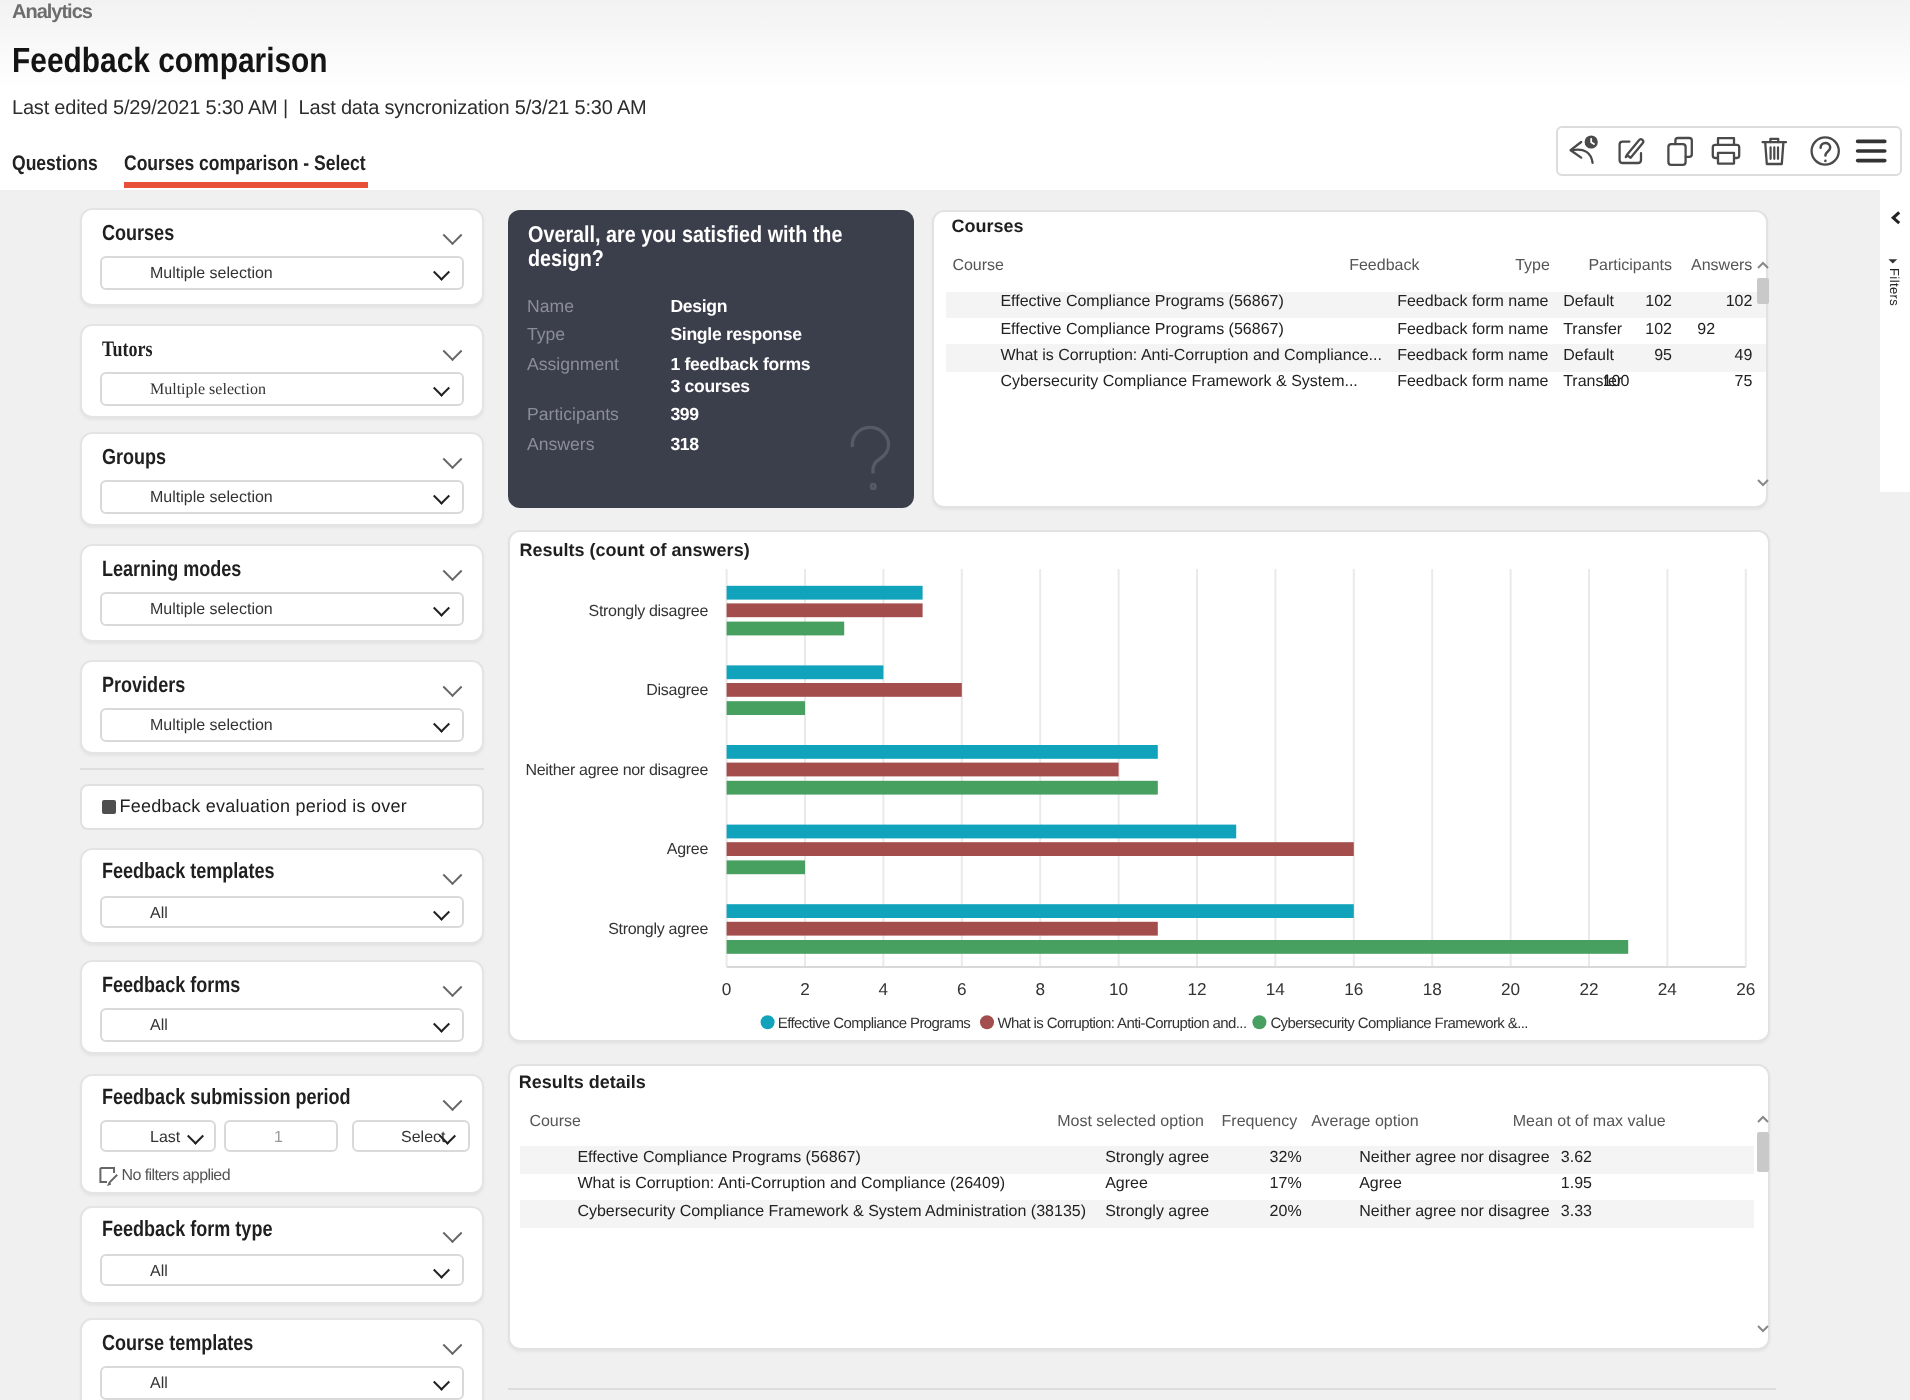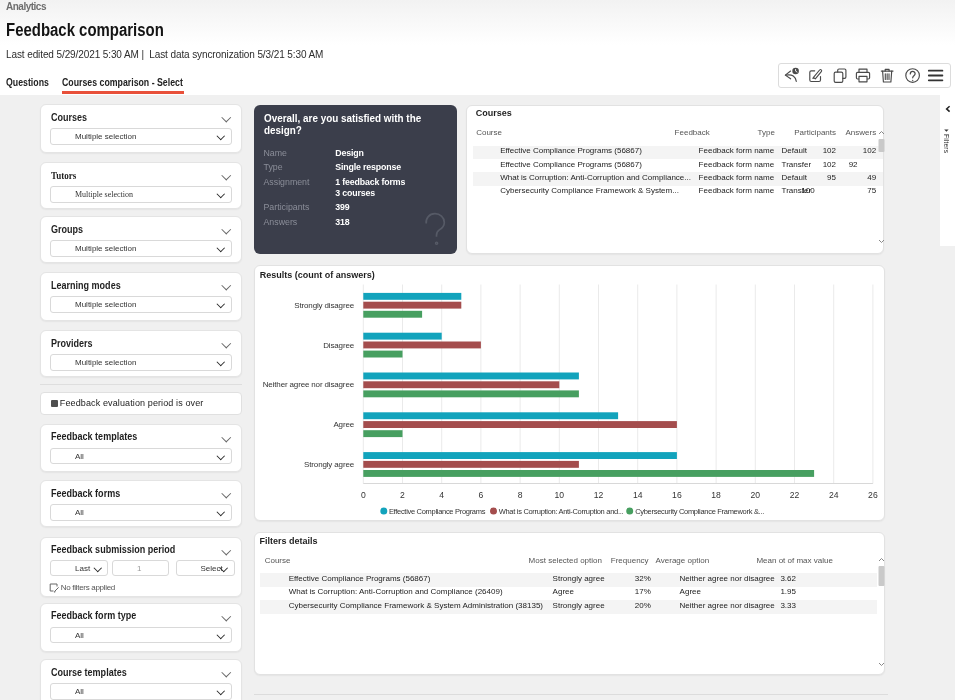--- a/index.html
+++ b/index.html
@@ -277,21 +277,21 @@
       <rect x="109.3" y="205.0" width="450.8" height="6.9" fill="#479f60"></rect>
       <text x="100" y="202.0" font-size="8" letter-spacing="-0.15" fill="#333" text-anchor="end" font-family="Liberation Sans">Strongly agree</text>
       <circle cx="129.8" cy="246.1" r="3.5" fill="#12a3bc"></circle>
       <text x="134.9" y="248.8" font-size="7.5" letter-spacing="-0.3" fill="#333" font-family="Liberation Sans">Effective Compliance Programs</text>
       <circle cx="239.5" cy="246.1" r="3.5" fill="#a44d4d"></circle>
       <text x="244.7" y="248.8" font-size="7.5" letter-spacing="-0.3" fill="#333" font-family="Liberation Sans">What is Corruption: Anti-Corruption and...</text>
       <circle cx="375.7" cy="246.1" r="3.5" fill="#479f60"></circle>
       <text x="381.2" y="248.8" font-size="7.5" letter-spacing="-0.3" fill="#333" font-family="Liberation Sans">Cybersecurity Compliance Framework &amp;...</text>
     </svg>
 <div class="card" style="left:254px;top:532px;width:631px;height:143px;">
-      <div class="ctitle" style="left:4.4px;top:3.2px;">Filters details</div>
+      <div class="ctitle" style="left:4.4px;top:3.2px;">Results details</div>
       <div class="tblh" style="left:9.7px;top:22.6px;">Course</div>
       <div class="tblh" style="left:273.6px;top:22.6px;">Most selected option</div>
       <div class="tblh" style="left:355.8px;top:22.6px;">Frequency</div>
       <div class="tblh" style="left:400.6px;top:22.6px;">Average option</div>
       <div class="tblh" style="left:501.4px;top:22.6px;">Mean ot of max value</div>
       <div class="zebra" style="left:5.3px;top:40.3px;width:617px;height:13.5px;"></div>
       <div class="tblc" style="left:9.7px;top:40.9px;">Effective Compliance Programs (56867)</div>
       <div class="tblc" style="left:273.6px;top:40.9px;">Strongly agree</div>
       <div class="tblc" style="left:355.8px;top:40.9px;">32%</div>
       <div class="tblc" style="left:400.6px;top:40.9px;">Neither agree nor disagree</div>

